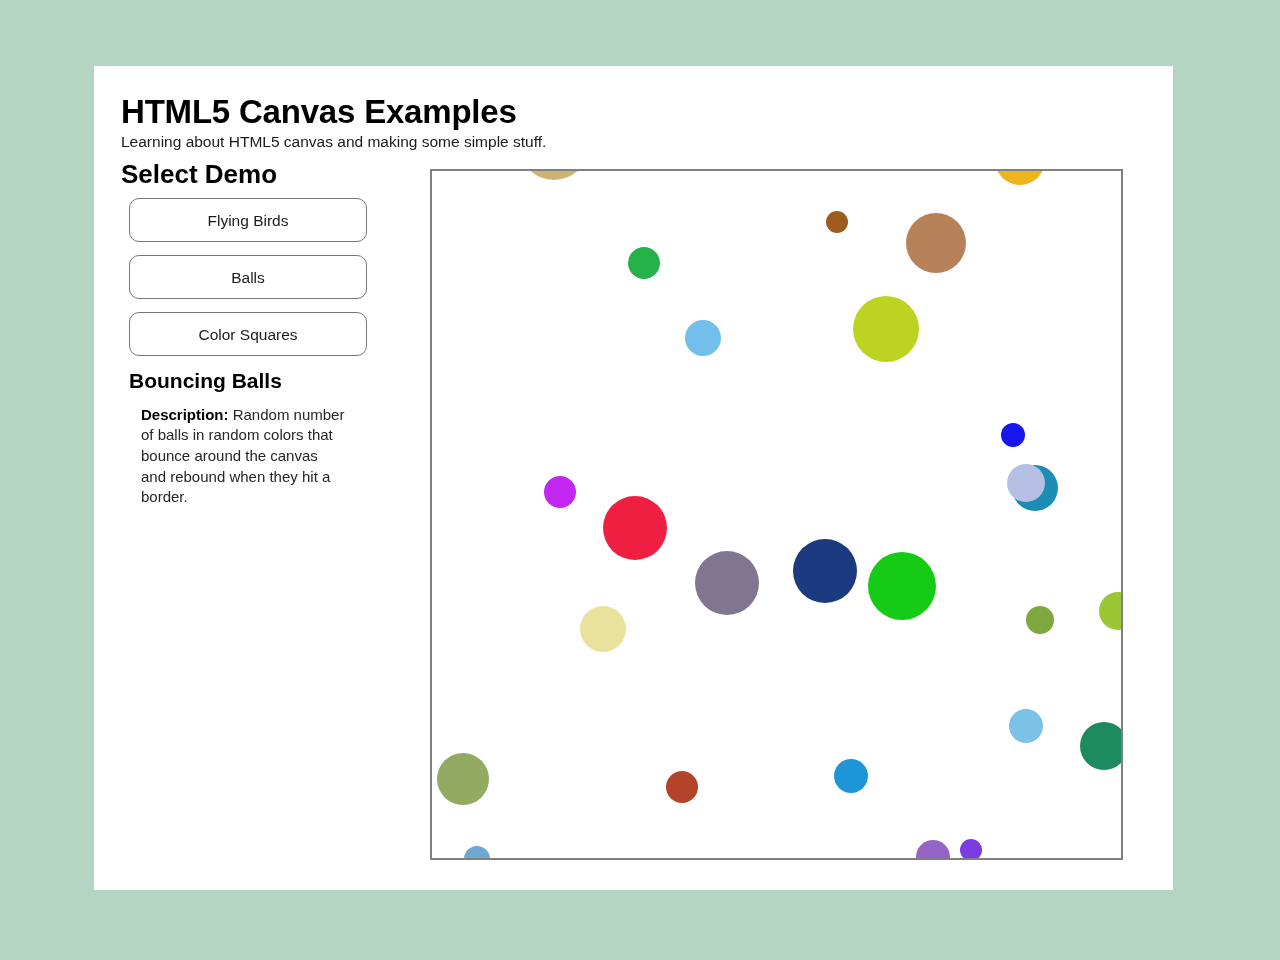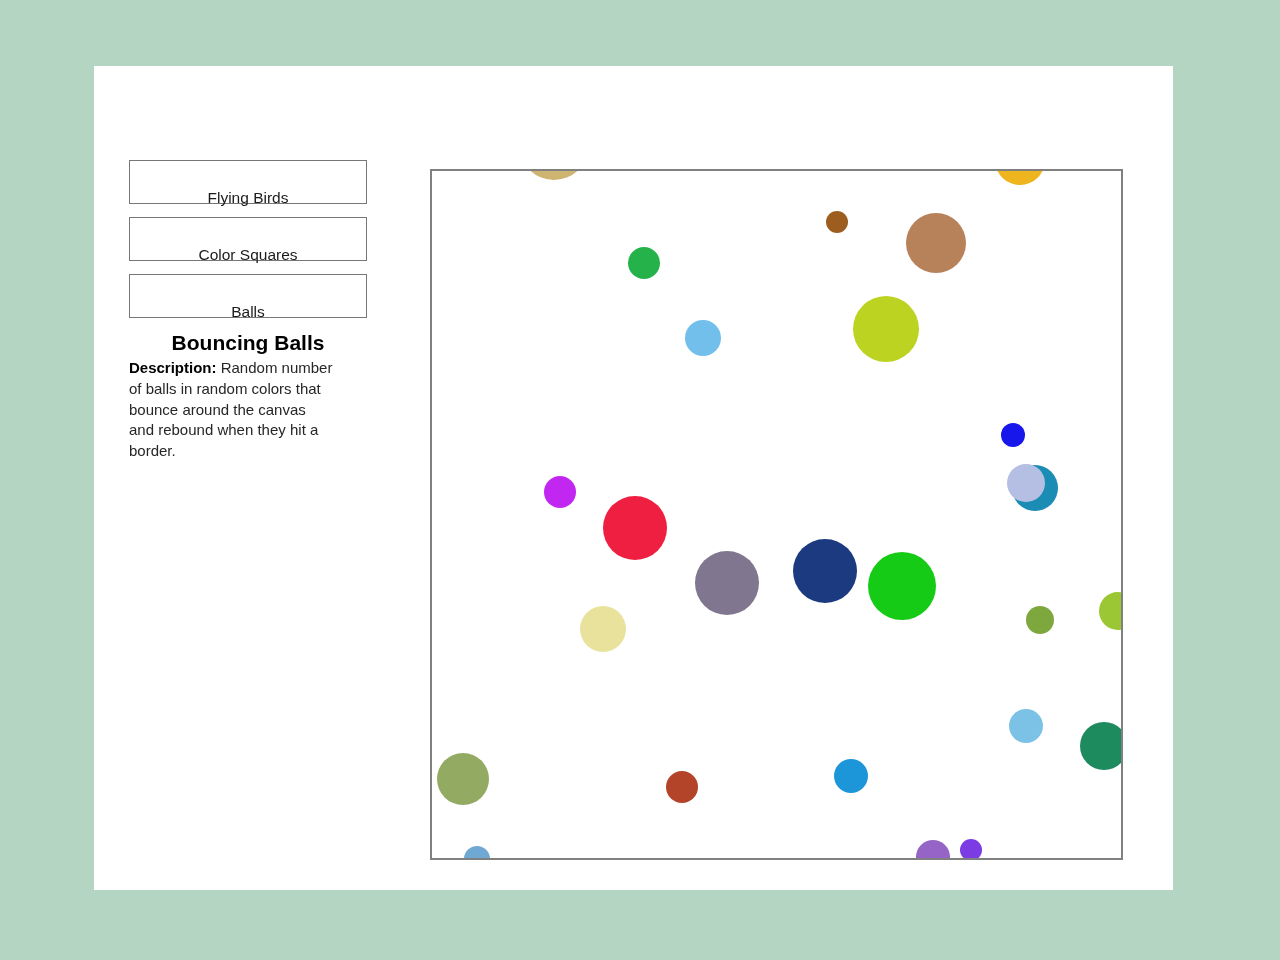--- a/index.html
+++ b/index.html
@@ -59,47 +59,46 @@
     font-weight: bold;
     color: #000000;
     line-height: 1.1;
   }
   .demo-button {
     display: block;
     box-sizing: border-box;
     width: 238px;
     height: 44px;
     margin: 0 0 13px 8px;
-    padding: 16px;
+    padding: 1px;
     background: #ffffff;
     border: 1px solid #777777;
-    border-radius: 0;
+    border-radius: 10px;
     font-family: "Liberation Sans", sans-serif;
     font-size: 15.5px;
     color: #1b1b1b;
     text-align: center;
     line-height: 42px;
     cursor: pointer;
   }
 
   #demo-info {
     margin-top: 3px;
     width: 238px;
     margin-left: 8px;
   }
   #demo-title {
     margin: 0 0 3px 0;
     font-size: 21px;
     font-weight: bold;
     color: #000000;
-    text-align: center;
     line-height: 1.15;
   }
   #demo-description {
-    margin: 0;
+    margin: 12px;
     font-size: 15px;
     color: #262626;
     line-height: 1.38;
     width: 205px;
   }
   #demo-description .label {
     font-weight: bold;
     color: #000000;
   }
 
@@ -117,27 +116,32 @@
   .ball {
     position: absolute;
     border-radius: 50%;
   }
 </style>
 </head>
 <body>
 
 <div id="page-card">
 
+  <div id="header">
+    <h1 id="main-title">HTML5 Canvas Examples</h1>
+    <p id="subtitle">Learning about HTML5 canvas and making some simple stuff.</p>
+  </div>
 
   <div id="left-panel">
+    <h2 id="select-demo-heading">Select Demo</h2>
 
     <div id="demo-button-list">
         <button class="demo-button">Flying Birds</button>
+        <button class="demo-button">Balls</button>
         <button class="demo-button">Color Squares</button>
-        <button class="demo-button">Balls</button>
       </div>
 
     <div id="demo-info">
       <h3 id="demo-title">Bouncing Balls</h3>
       <p id="demo-description">
         <span class="label">Description:</span><span> Random number of balls in random colors that bounce around the canvas and rebound when they hit a border.</span>
       </p>
     </div>
   </div>
 

